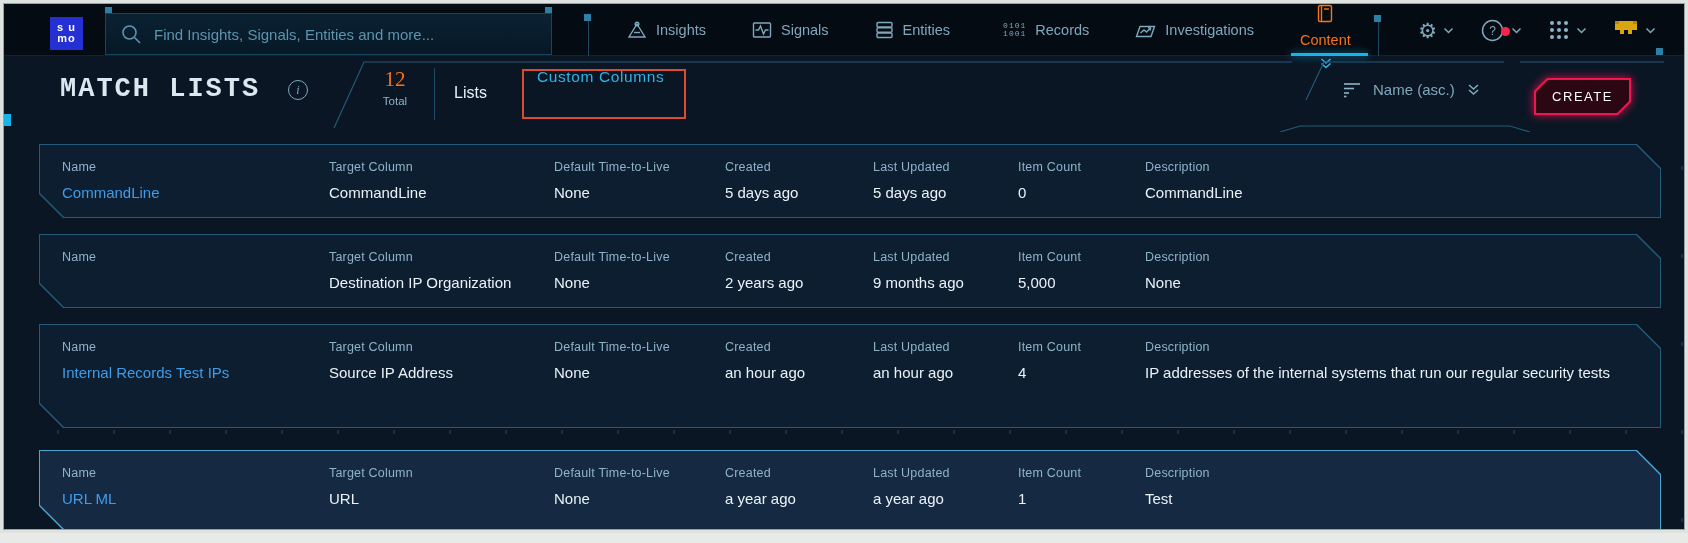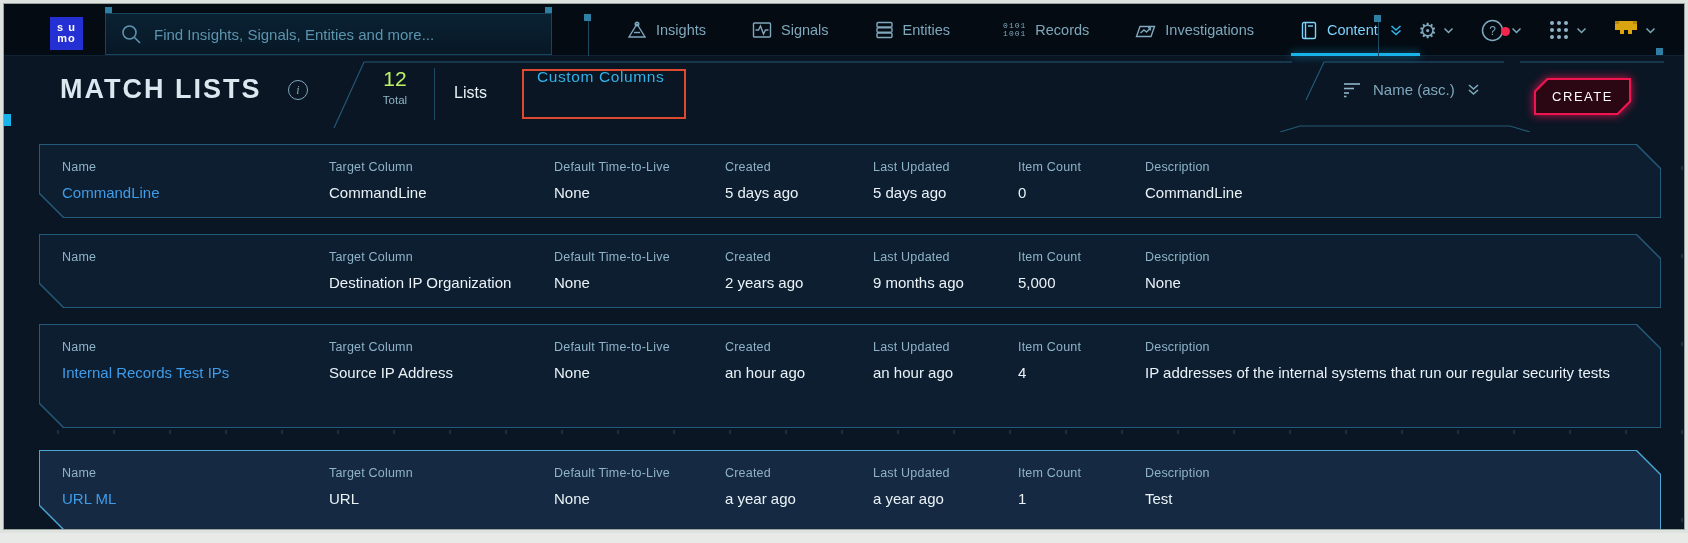--- a/index.html
+++ b/index.html
@@ -34,42 +34,42 @@
     font-size:15px; width:380px; font-family:"Liberation Sans",sans-serif;
   }
   .searchbox input::placeholder { color:#5d93ad; opacity:1; }
   .vsep { position:absolute; width:1px; background:#1c4960; }
   .deco-sq { position:absolute; width:7px; height:7px; background:#2f7ea3; }
   #nav { position:absolute; left:600px; top:0; height:52px; display:flex; align-items:center; }
   .nav-item {
     display:flex; align-items:center; gap:9px; color:#7fa8bc;
     font-size:14.5px; padding:0 23px; height:52px; cursor:pointer; position:relative;
   }
-  .nav-item.active { color:#7dd3fc; }
+  .nav-item.active { color:#f97316;flex-direction:column; }
   .nav-item.active .underline {
     position:absolute; left:14px; right:6px; bottom:0; height:3px; background:#18b3e8;
     box-shadow:0 0 8px rgba(24,179,232,.7);
   }
   .icon { display:inline-flex; align-items:center; justify-content:center; }
   .records-glyph { font-size:8px; line-height:8px; letter-spacing:1px; font-family:"Liberation Mono",monospace;margin-left:7px; }
   #topbar-right { position:absolute; right:28px; top:0; height:52px; display:flex; align-items:center; gap:26px; color:#7fa8bc; }
   .tb-ctl { display:flex; align-items:center; gap:6px; cursor:pointer; position:relative; }
   .help-dot { position:absolute; right:12px; top:9px; width:9px; height:9px; border-radius:50%; background:#f5264d; }
   .gear-glyph { font-size:21px; line-height:21px; color:#7fa8bc; }
   
   #header { position:absolute; left:0; top:52px; right:0; height:76px; }
-  #page-title { position:absolute; left:56px; top:18px; font-size:27px; font-weight:600; letter-spacing:2px; color:#dce8ef; }
+  #page-title { position:absolute; left:56px; top:18px; font-size:27px; font-weight:600; letter-spacing:2px; color:#dce8ef;font-family:Liberation Mono, monospace; }
   .info-icon {
     position:absolute; left:284px; top:24px; width:20px; height:20px; border-radius:50%;
     border:1.5px solid #7fa8bc; color:#7fa8bc; font-size:12px; display:flex;
     align-items:center; justify-content:center; font-style:italic; font-family:"Liberation Serif",serif;
   }
   #header svg.decor { position:absolute; left:0; top:0; pointer-events:none; }
   #total-block { position:absolute; left:362px; top:11px; width:58px; text-align:center; }
-  #total-value { font-size:21px; color:#bef264; font-weight:500; }
+  #total-value { font-size:21px; color:#f97316; font-weight:500;font-family:Liberation Serif, serif; }
   #total-label { font-size:11.5px; color:#8fb3c7; margin-top:3px; }
   .tab-sep { position:absolute; left:430px; top:12px; bottom:12px; width:1px; background:#1f4a63; }
   #tab-lists { position:absolute; left:450px; top:28px; font-size:16px; color:#e8f1f6; cursor:pointer; }
   #tab-custom { position:absolute; left:533px; top:12px; font-size:15.5px; color:#2fb3e8; letter-spacing:.6px; cursor:pointer; }
   #annotation-box {
     position:absolute; left:518px; top:13px; width:164px; height:50px;
     border:2px solid #dd4a30; pointer-events:none;
   }
   #sort-control { position:absolute; left:1338px; top:25px; display:flex; align-items:center; gap:11px; color:#7fa8bc; font-size:15px; cursor:pointer; }
   #create-button {

